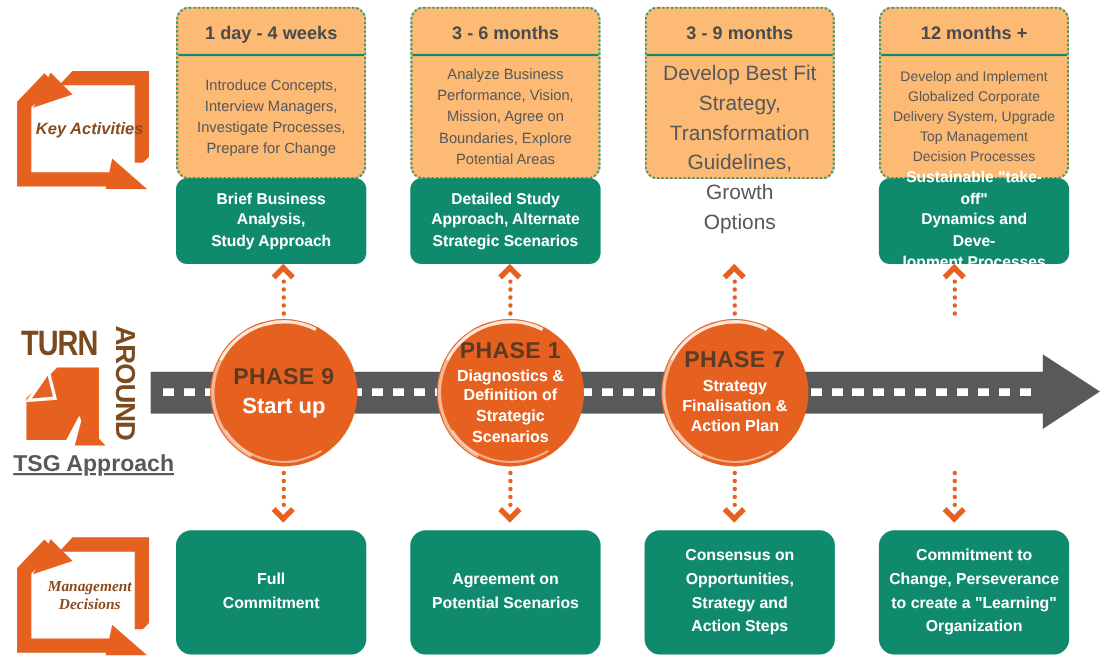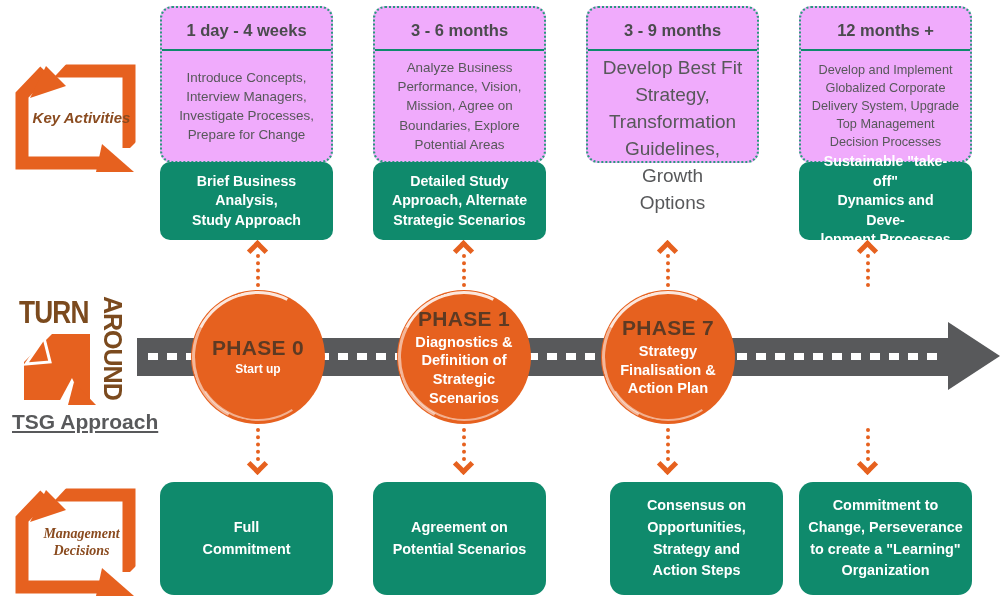--- a/index.html
+++ b/index.html
@@ -3,21 +3,21 @@
 <meta charset="utf-8">
 <style>
   html,body{margin:0;padding:0;background:#ffffff;}
   #canvas{
     position:relative;width:1000px;height:600px;overflow:hidden;
     font-family:"Liberation Sans",sans-serif;background:#ffffff;
   }
   
   .col-box{
     position:absolute;top:6px;height:157px;width:173px;
-    background:#f0abfc;border:2px dotted #2a9a7d;border-radius:12px;
+    background:#fdba74;border:2px dotted #2a9a7d;border-radius:12px;
     box-sizing:border-box;display:flex;flex-direction:column;
   }
   .duration{
     padding:13px 4px 9px 4px;text-align:center;
     font-size:16.5px;font-weight:bold;color:#4a4b4d;
     border-bottom:2px solid #0f8a6c;
   }
   .activities{
     flex:1;display:flex;align-items:center;justify-content:center;
     padding:4px 5px;text-align:center;white-space:pre-line;
@@ -170,21 +170,21 @@
   <div class="decision" style="left:373px;">Agreement on
 Potential Scenarios</div>
 
   <div class="col-box" style="left:586px;">
     <div class="duration">3 - 9 months</div>
     <div class="activities" style="font-size:19px;">Develop Best Fit Strategy,
 Transformation
 Guidelines, Growth
 Options</div>
   </div>
-  <div class="decision" style="left:610px;">Consensus on
+  <div class="decision" style="left:586px;">Consensus on
 Opportunities,
 Strategy and
 Action Steps</div>
 
   <div class="col-box" style="left:799px;">
     <div class="duration">12 months +</div>
     <div class="activities" style="font-size:12.7px;">Develop and Implement
 Globalized Corporate
 Delivery System, Upgrade
 Top Management
@@ -226,22 +226,22 @@
   <div class="varrow" style="left:660px;top:428px;">
       <span class="vdots"></span>
       <span class="chev down"></span>
     </div>
   <div class="varrow" style="left:860px;top:428px;">
       <span class="vdots"></span>
       <span class="chev down"></span>
     </div>
 
   <div class="phase" style="left:191px;">
-    <div class="phase-title">PHASE 0</div>
-    <div class="phase-sub" style="font-size:12px;">Start up</div>
+    <div class="phase-title">PHASE 9</div>
+    <div class="phase-sub" style="font-size:20px;">Start up</div>
   </div>
   <div class="phase" style="left:397px;">
     <div class="phase-title">PHASE 1</div>
     <div class="phase-sub">Diagnostics &amp;
 Definition of
 Strategic
 Scenarios</div>
   </div>
   <div class="phase" style="left:601px;">
     <div class="phase-title">PHASE 7</div>

